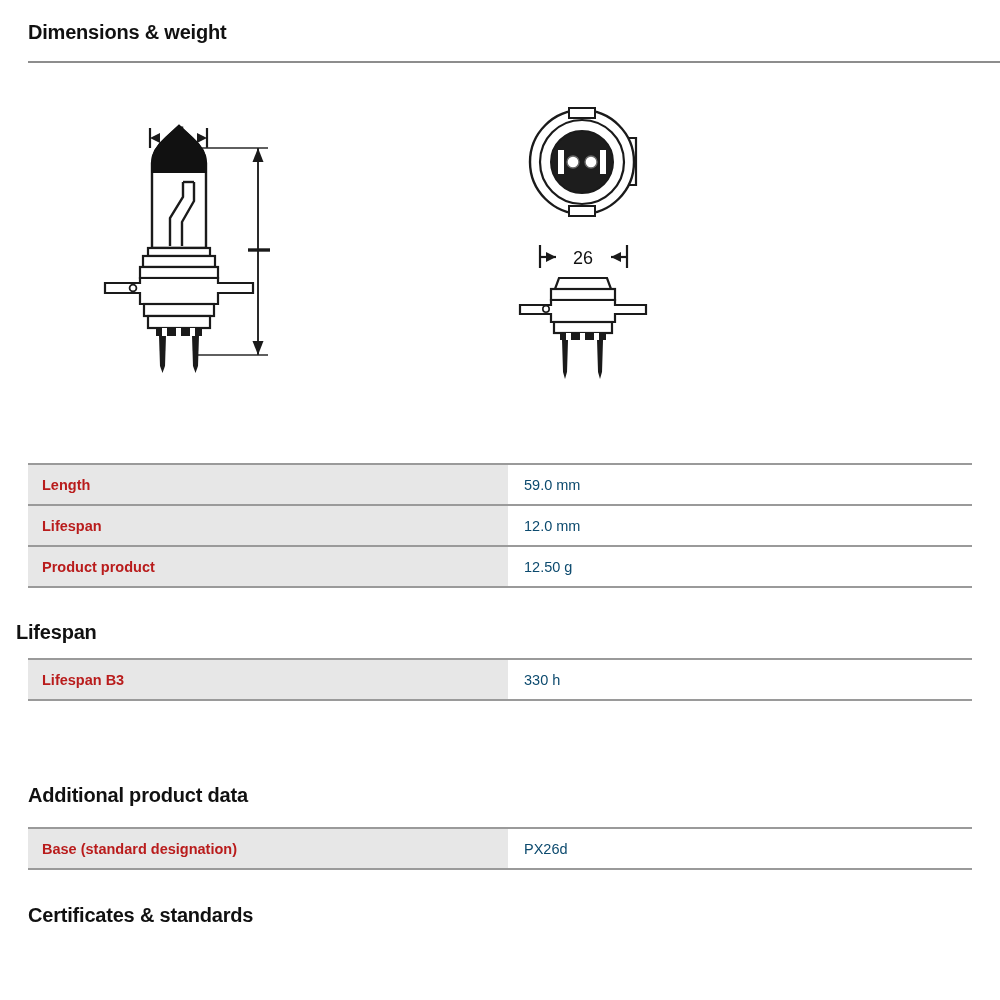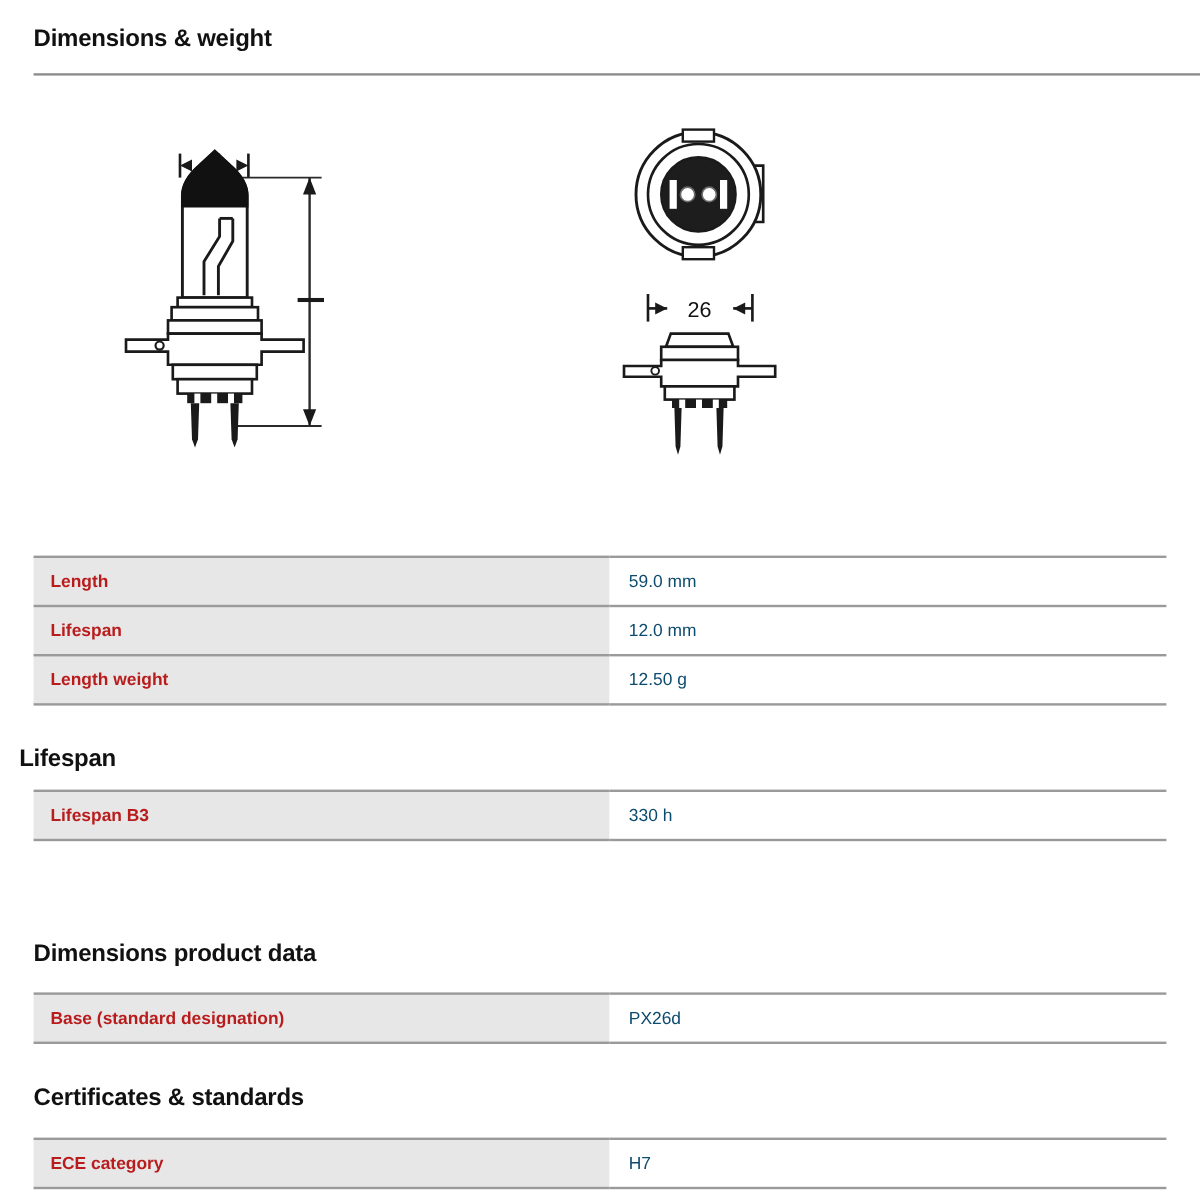--- a/index.html
+++ b/index.html
@@ -217,55 +217,47 @@
     <tbody>
       <tr>
         <td class="cell-label">Length</td>
         <td class="cell-value">59.0 mm</td>
       </tr>
       <tr>
         <td class="cell-label">Lifespan</td>
         <td class="cell-value">12.0 mm</td>
       </tr>
       <tr>
-        <td class="cell-label">Length weight</td>
+        <td class="cell-label">Product product</td>
         <td class="cell-value">12.50 g</td>
       </tr>
     </tbody>
   </table>
 
   <div style="position:absolute;left:16px;top:622px;">
     <div class="section-title">Lifespan</div>
   </div>
   <table class="spec-table" style="position:absolute;left:0;top:640px;margin-top:18px;">
     <tbody>
       <tr>
         <td class="cell-label">Lifespan B3</td>
         <td class="cell-value">330 h</td>
       </tr>
     </tbody>
   </table>
 
   <div style="position:absolute;left:28px;top:785px;">
-    <div class="section-title">Dimensions product data</div>
+    <div class="section-title">Additional product data</div>
   </div>
   <table class="spec-table" style="position:absolute;left:0;top:827px;">
     <tbody>
       <tr>
         <td class="cell-label">Base (standard designation)</td>
         <td class="cell-value">PX26d</td>
       </tr>
     </tbody>
   </table>
 
   <div style="position:absolute;left:28px;top:905px;">
     <div class="section-title">Certificates &amp; standards</div>
   </div>
-  <table class="spec-table" style="position:absolute;left:0;top:948px;">
-    <tbody>
-      <tr>
-        <td class="cell-label">ECE category</td>
-        <td class="cell-value">H7</td>
-      </tr>
-    </tbody>
-  </table>
 
 </div>
 
 </body></html>

